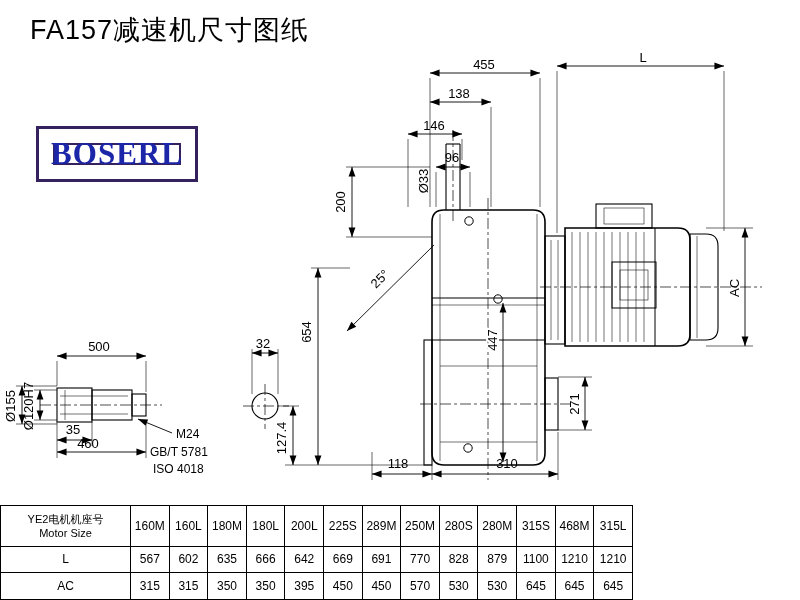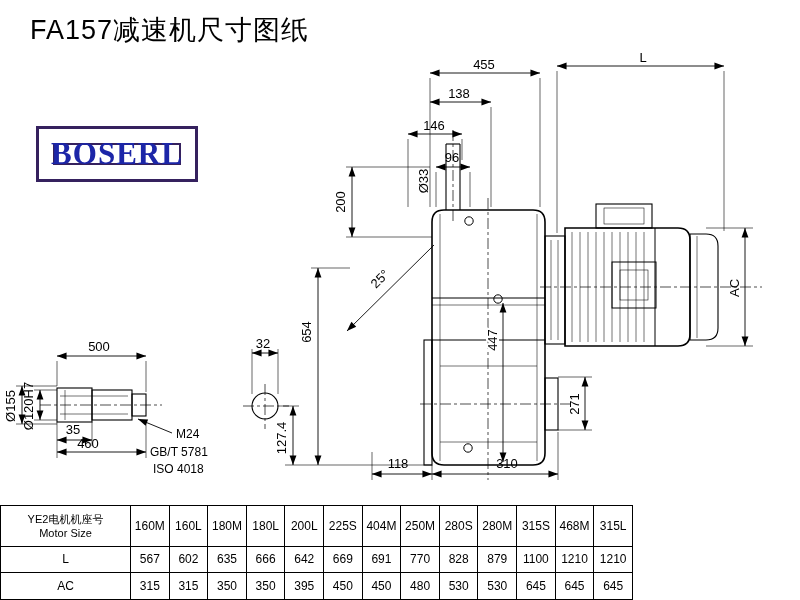--- a/index.html
+++ b/index.html
@@ -228,21 +228,21 @@
         <td class="hdr">
           <div>YE2电机机座号</div>
           <div>Motor Size</div>
         </td>
         <td>160M</td>
         <td>160L</td>
         <td>180M</td>
         <td>180L</td>
         <td>200L</td>
         <td>225S</td>
-        <td>404M</td>
+        <td>289M</td>
         <td>250M</td>
         <td>280S</td>
         <td>280M</td>
         <td>315S</td>
         <td>468M</td>
         <td>315L</td>
       </tr>
       <tr class="rr">
         <td>L</td>
         <td>567</td>
@@ -261,21 +261,21 @@
       </tr>
       <tr class="rr">
         <td>AC</td>
         <td>315</td>
         <td>315</td>
         <td>350</td>
         <td>350</td>
         <td>395</td>
         <td>450</td>
         <td>450</td>
-        <td>480</td>
+        <td>570</td>
         <td>530</td>
         <td>530</td>
         <td>645</td>
         <td>645</td>
         <td>645</td>
       </tr>
     </tbody>
   </table>
 
 </div>

